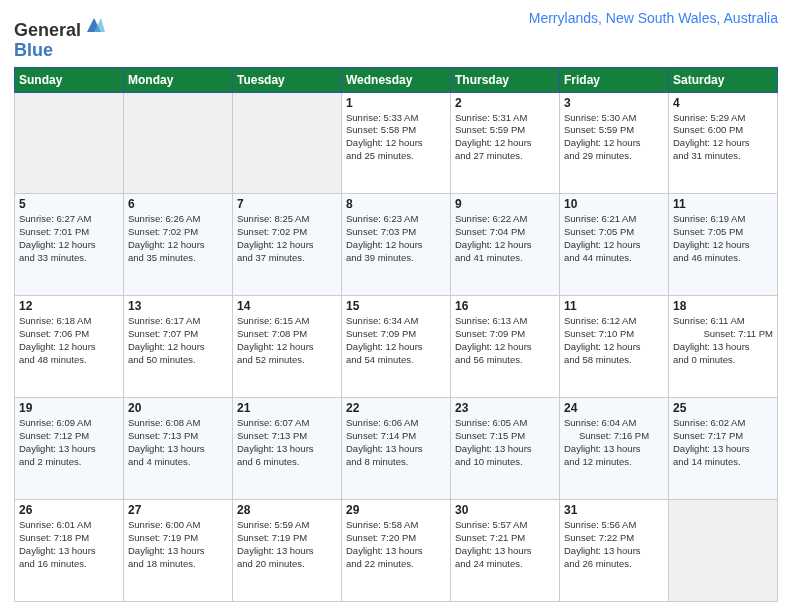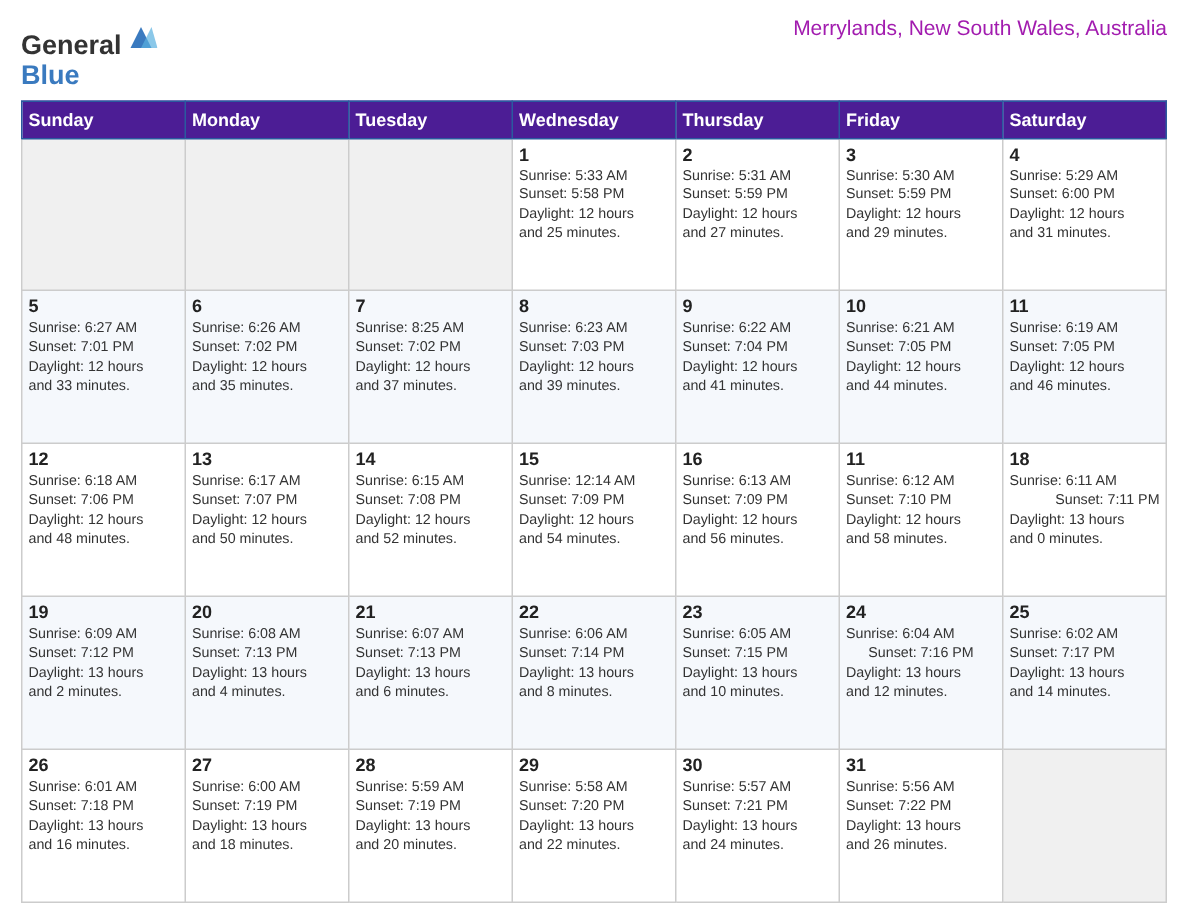--- a/index.html
+++ b/index.html
@@ -43,31 +43,31 @@
     .title-block {
       text-align: right;
     }
     .month-title {
       font-size: 32px;
       font-weight: bold;
       color: #222;
     }
     .subtitle {
       font-size: 14px;
-      color: #a21caf;
+      color: #3b82f6;
     }
     .calendar {
       flex: 1;
       border: 1px solid #ccc;
       border-collapse: collapse;
       width: 100%;
       table-layout: fixed;
     }
     .calendar th {
-      background: #4c1d95;
+      background: #15803d;
       color: #fff;
       font-size: 12px;
       font-weight: bold;
       padding: 5px 4px;
       text-align: left;
       border: 1px solid #2a5a9f;
     }
     .calendar td {
       border: 1px solid #ccc;
       vertical-align: top;
@@ -230,21 +230,21 @@
           </td>
           <td>
             <span class="day-number">14</span>
             <div style="font-size: 9.5px; line-height: 1.35;">Sunrise: 6:15 AM</div>
             <div style="font-size: 9.5px; line-height: 1.35;">Sunset: 7:08 PM</div>
             <div style="font-size: 9.5px; line-height: 1.35;">Daylight: 12 hours</div>
             <div style="font-size: 9.5px; line-height: 1.35;">and 52 minutes.</div>
           </td>
           <td>
             <span class="day-number">15</span>
-            <div style="font-size: 9.5px; line-height: 1.35;">Sunrise: 12:14 AM</div>
+            <div style="font-size: 9.5px; line-height: 1.35;">Sunrise: 6:34 AM</div>
             <div style="font-size: 9.5px; line-height: 1.35;">Sunset: 7:09 PM</div>
             <div style="font-size: 9.5px; line-height: 1.35;">Daylight: 12 hours</div>
             <div style="font-size: 9.5px; line-height: 1.35;">and 54 minutes.</div>
           </td>
           <td>
             <span class="day-number">16</span>
             <div style="font-size: 9.5px; line-height: 1.35;">Sunrise: 6:13 AM</div>
             <div style="font-size: 9.5px; line-height: 1.35;">Sunset: 7:09 PM</div>
             <div style="font-size: 9.5px; line-height: 1.35;">Daylight: 12 hours</div>
             <div style="font-size: 9.5px; line-height: 1.35;">and 56 minutes.</div>

